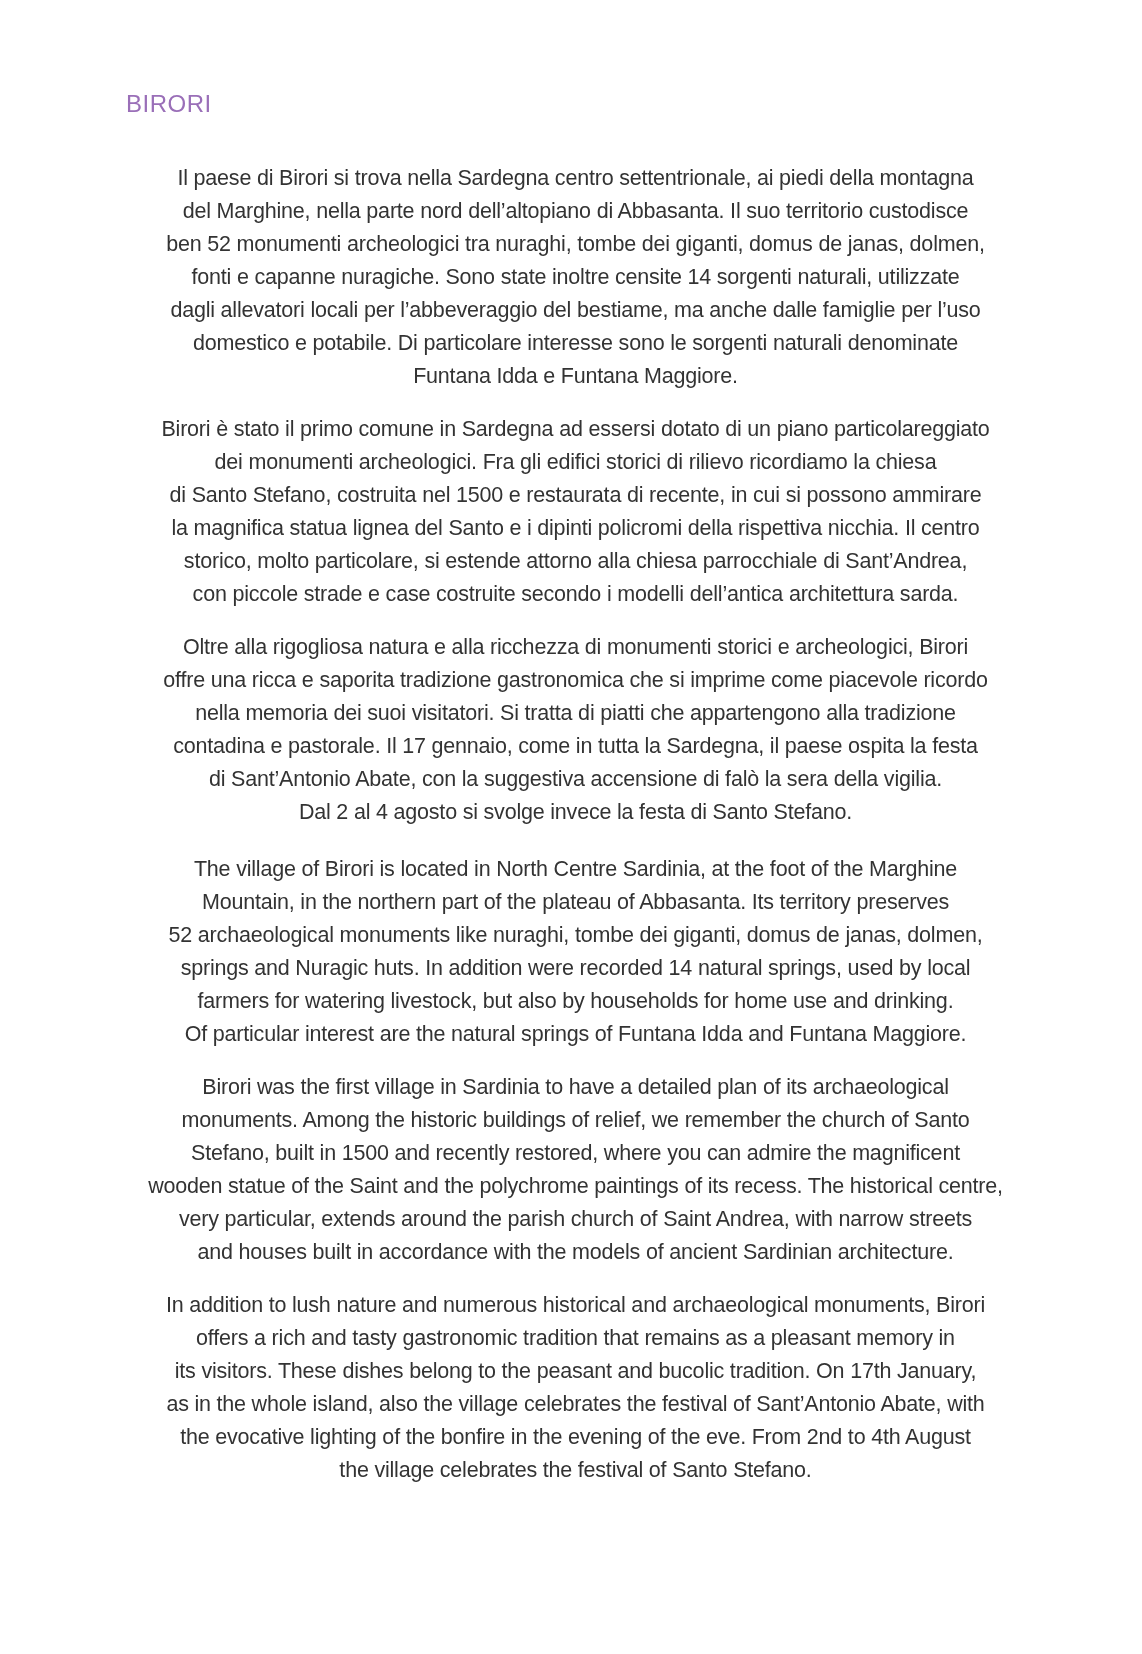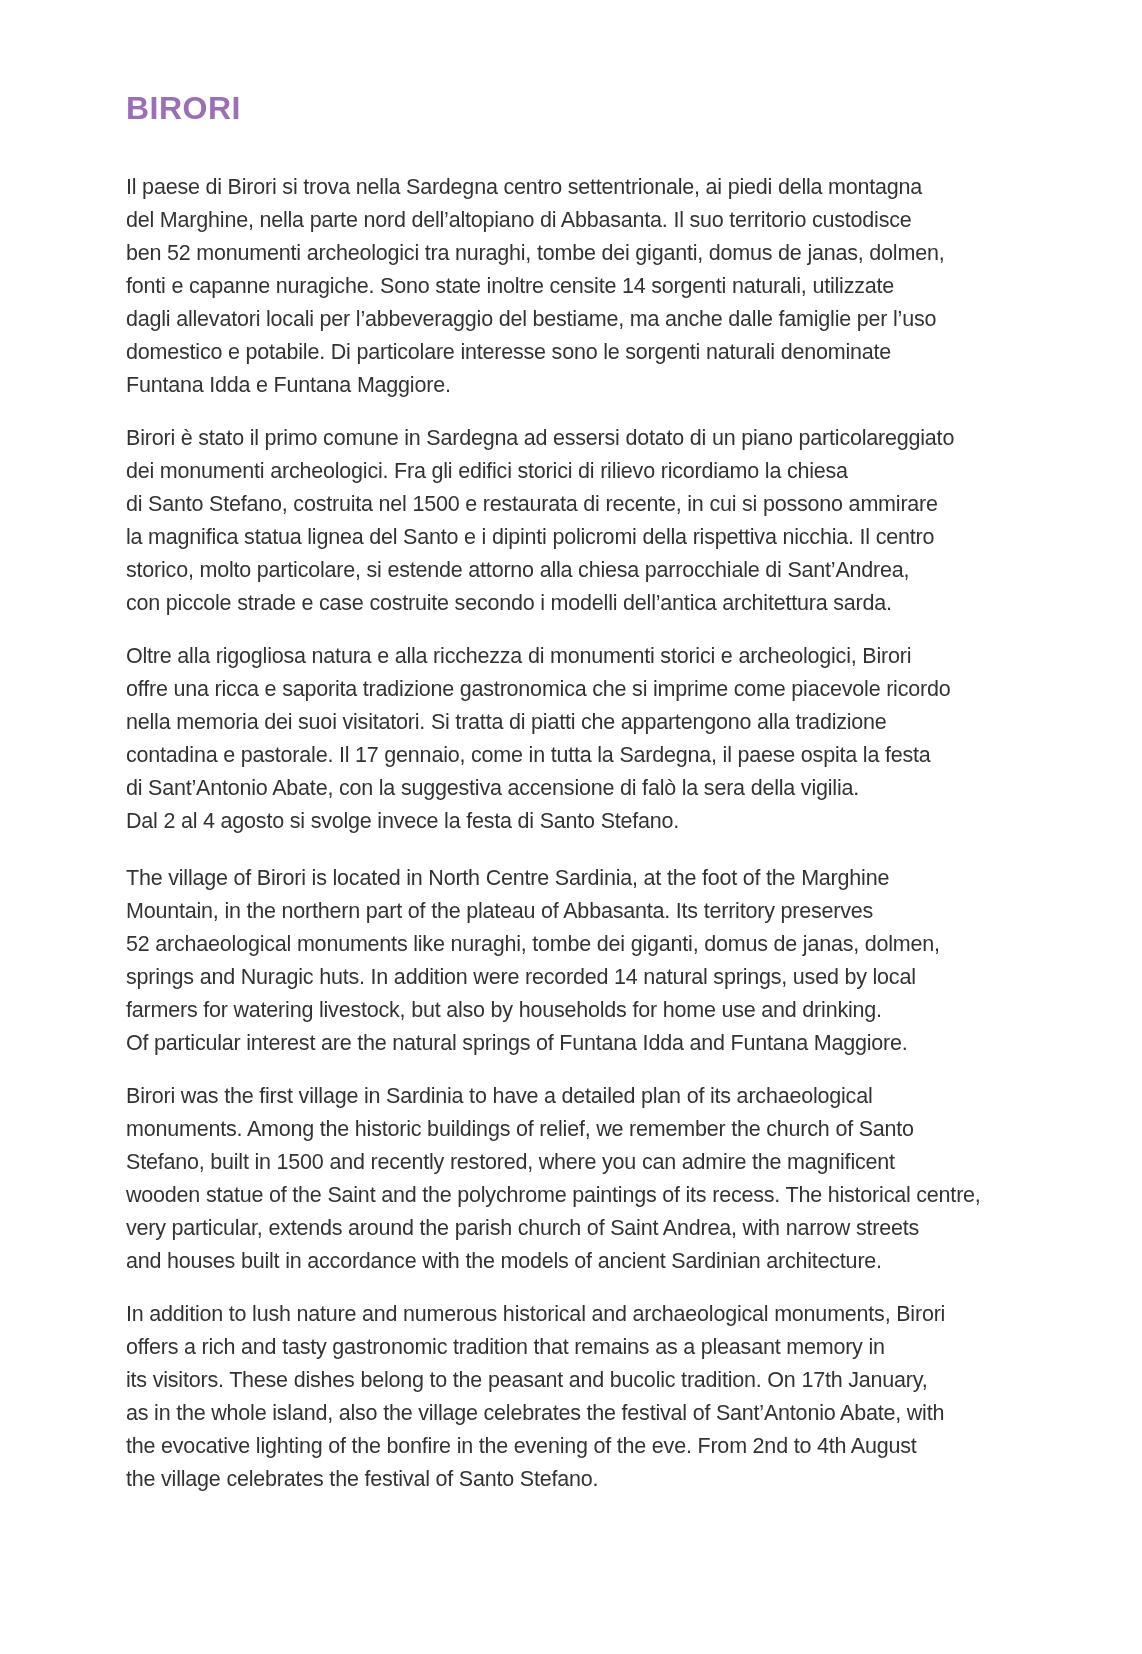--- a/index.html
+++ b/index.html
@@ -14,34 +14,35 @@
     overflow: hidden;
   }
   .page {
     box-sizing: border-box;
     width: 1142px;
     height: 1654px;
     padding: 90px 130px 0 126px;
   }
   .page-title {
     margin: 0 0 44px 0;
-    font-size: 32px;
-    font-weight: 700;
+    font-size: 24px;
+    font-weight: 400;
     letter-spacing: 0.5px;
     color: var(--color-title_accent, #9a6fb8);
     font-family: "Liberation Sans", "DejaVu Sans", sans-serif;
   }
   .text-block p {
-    margin: 0 0 20px 0;
+    margin: 0 0 20px 13px;
     font-size: 21.5px;
     line-height: 33px;
     font-weight: 400;
     letter-spacing: -0.2px;
     color: var(--color-body_text, #333333);
     white-space: pre-line;
+    text-align: center;
   }
   .text-block.english {
     margin-top: 24px;
   }
   .text-block.english p {
   }
 </style>
 </head>
 <body>
 

